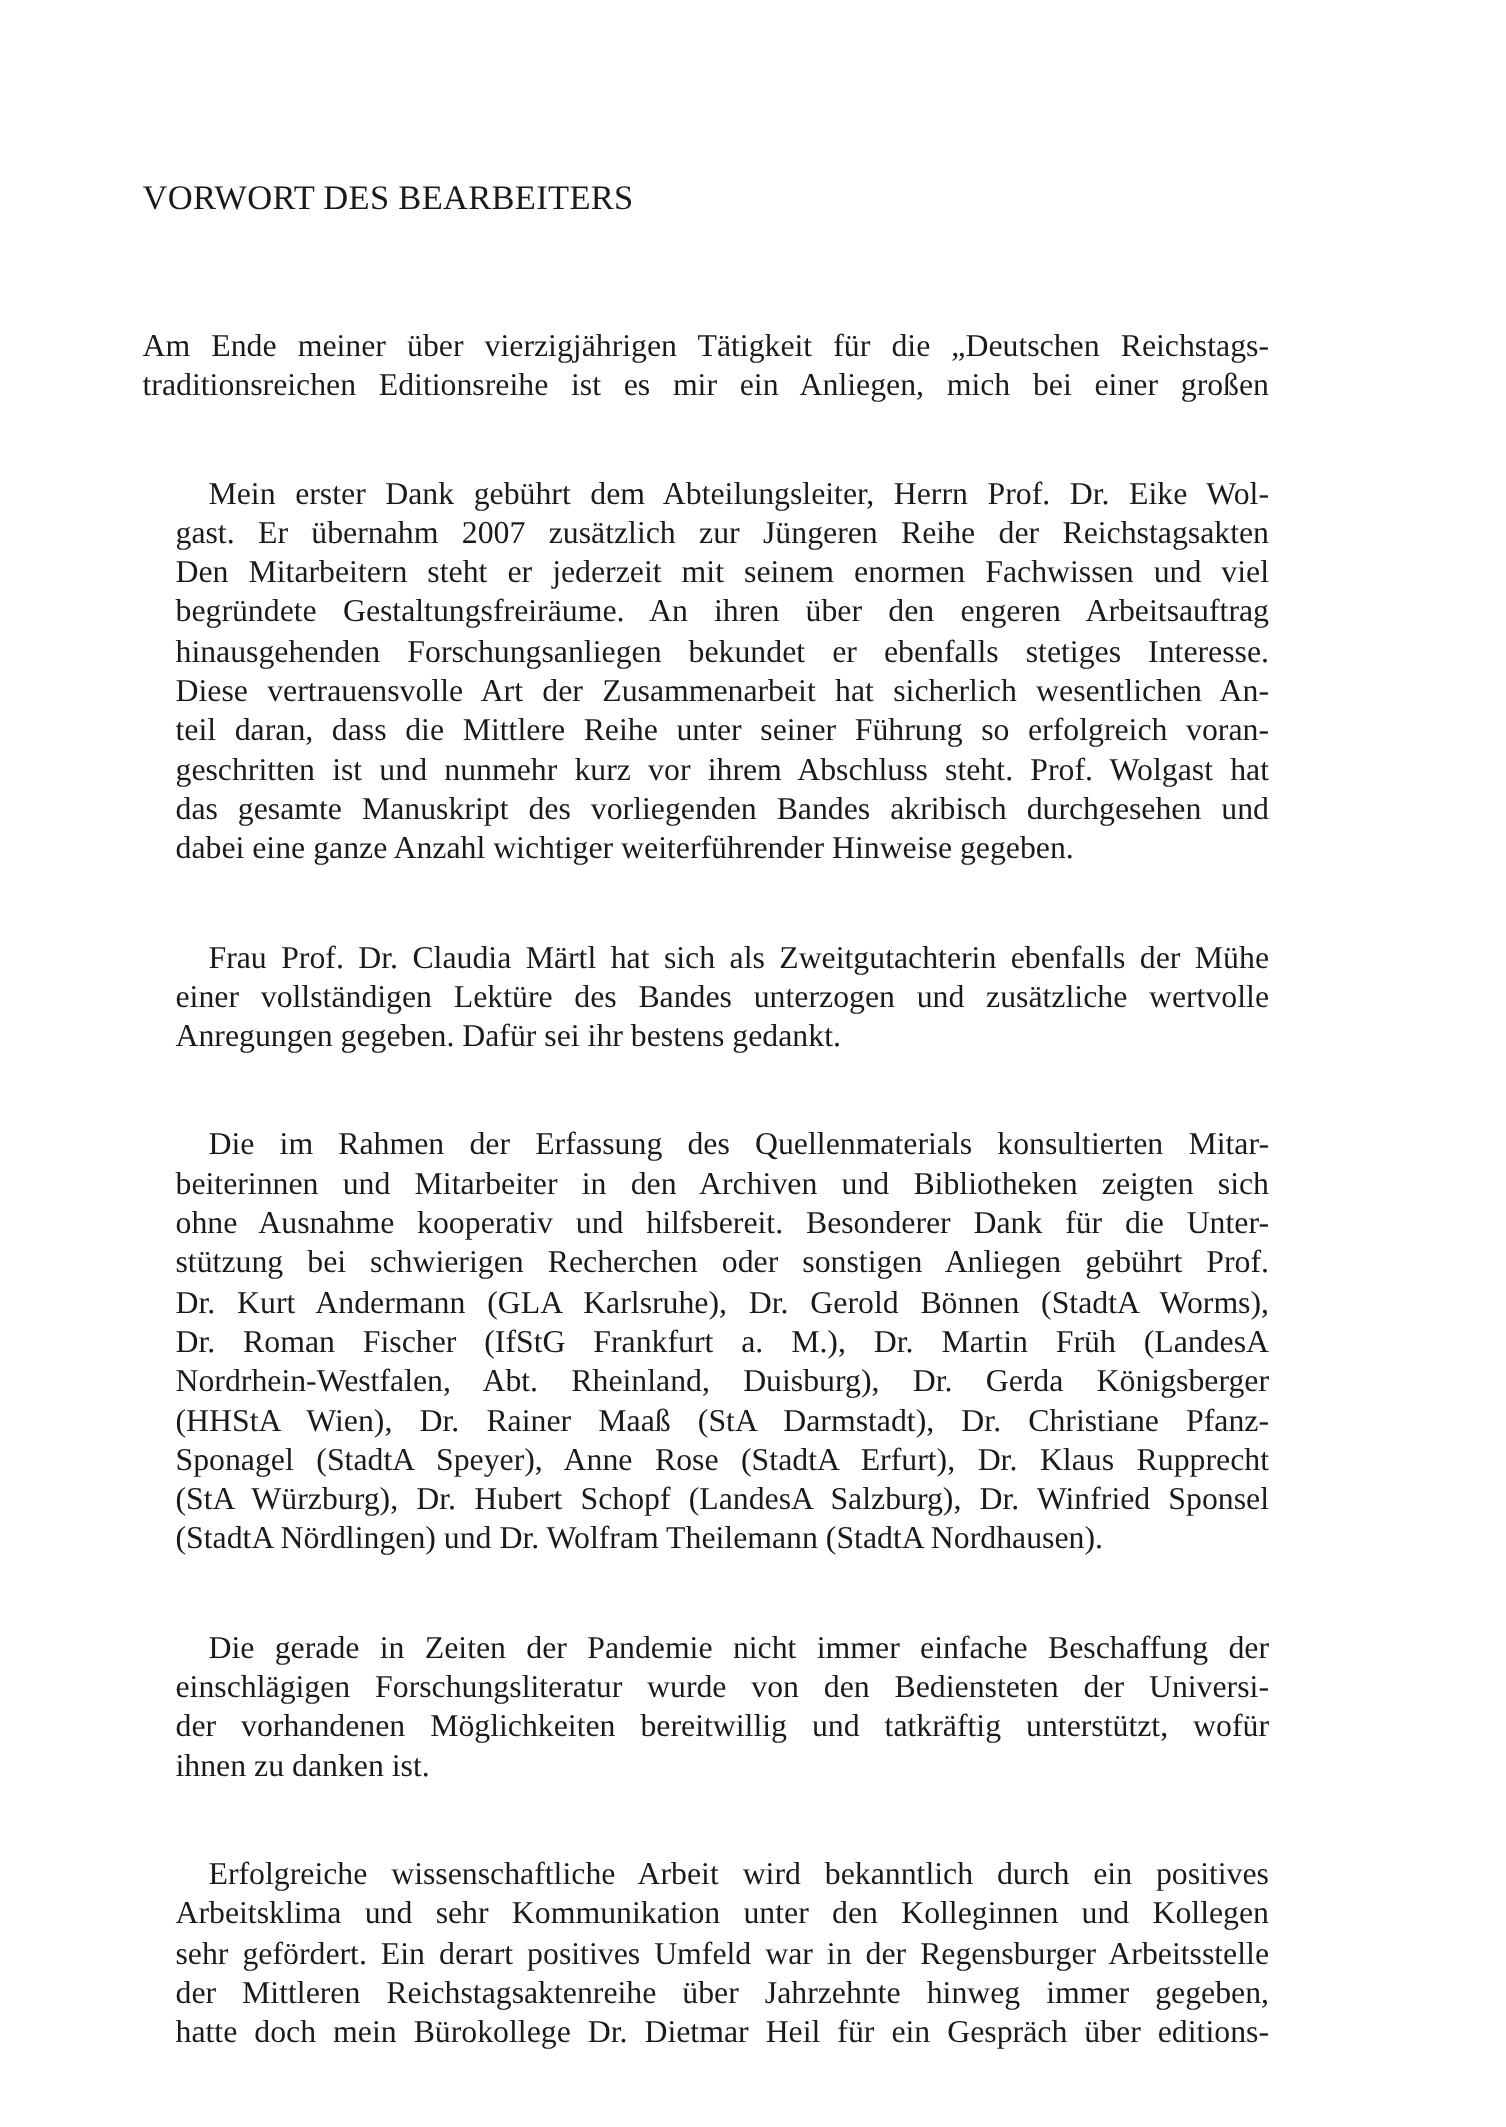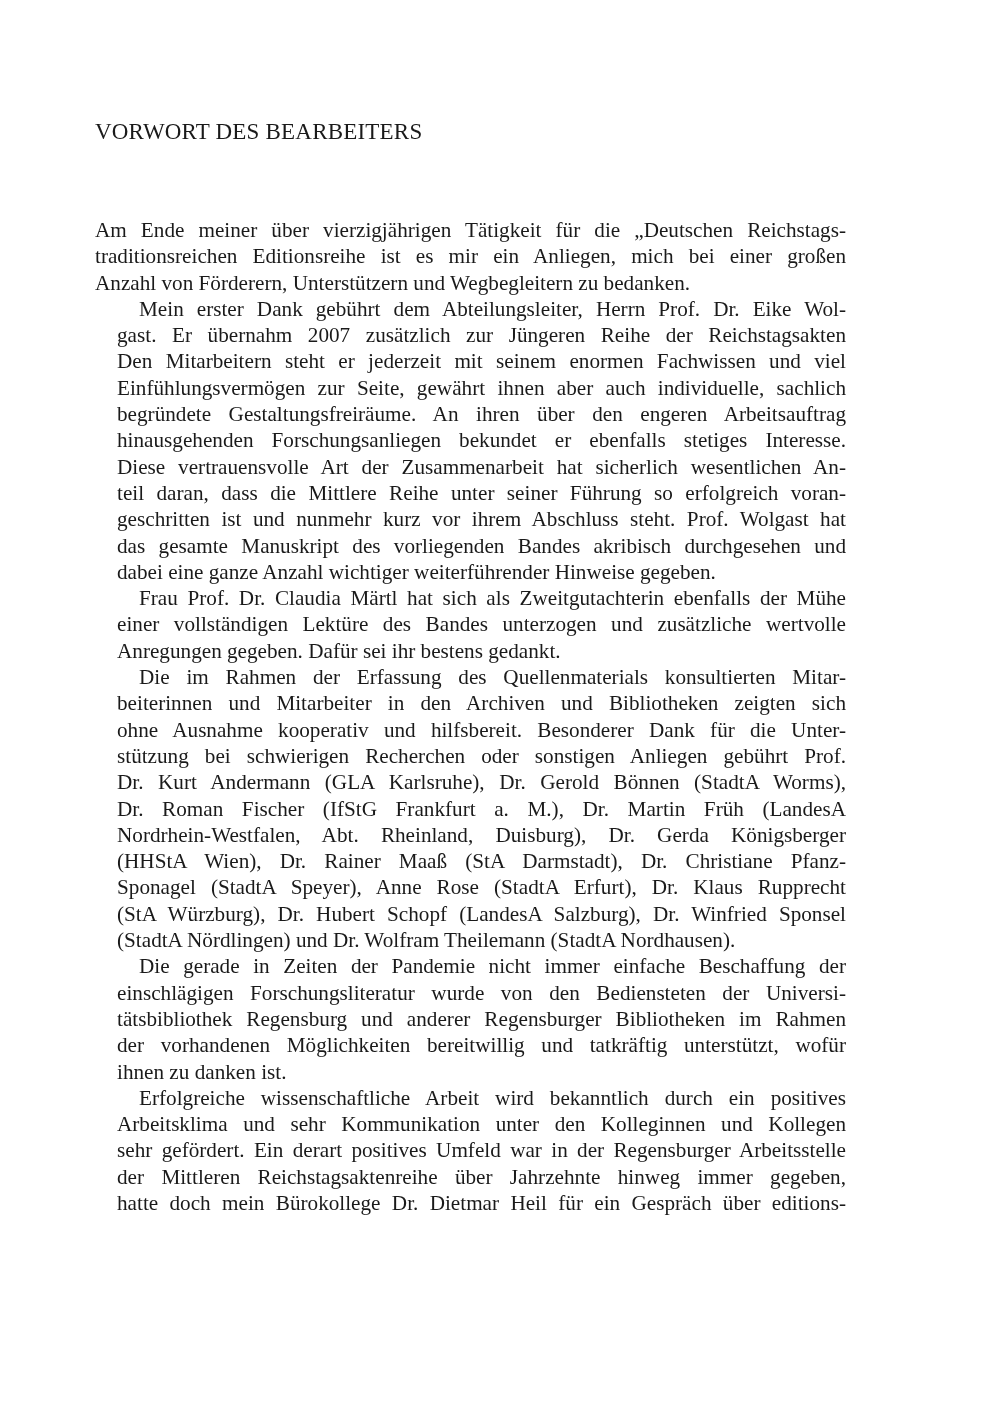--- a/index.html
+++ b/index.html
@@ -58,41 +58,40 @@
       text-align-last: justify;
       white-space: nowrap;
       height: 26.3px;
       overflow: visible;
     }
     .line.last {
       text-align-last: left;
     }
     .line.indent {
       padding-left: 22px;
+      margin-top: 46px;
     }
   </style>
 </head>
 <body>
 
 <div class="page">
   <h1 class="title">VORWORT DES BEARBEITERS</h1>
 
   <div class="body-text">
 
     <div class="para first">
       <span class="line">Am Ende meiner über vierzigjährigen Tätigkeit für die „Deutschen Reichstags-</span>
       <span class="line">traditionsreichen Editionsreihe ist es mir ein Anliegen, mich bei einer großen</span>
-      <span class="line last">Anzahl von Förderern, Unterstützern und Wegbegleitern zu bedanken.</span>
     </div>
 
     <div class="para">
       <span class="line indent">Mein erster Dank gebührt dem Abteilungsleiter, Herrn Prof. Dr. Eike Wol-</span>
       <span class="line">gast. Er übernahm 2007 zusätzlich zur Jüngeren Reihe der Reichstagsakten</span>
       <span class="line">Den Mitarbeitern steht er jederzeit mit seinem enormen Fachwissen und viel</span>
-      <span class="line">Einfühlungsvermögen zur Seite, gewährt ihnen aber auch individuelle, sachlich</span>
       <span class="line">begründete Gestaltungsfreiräume. An ihren über den engeren Arbeitsauftrag</span>
       <span class="line">hinausgehenden Forschungsanliegen bekundet er ebenfalls stetiges Interesse.</span>
       <span class="line">Diese vertrauensvolle Art der Zusammenarbeit hat sicherlich wesentlichen An-</span>
       <span class="line">teil daran, dass die Mittlere Reihe unter seiner Führung so erfolgreich voran-</span>
       <span class="line">geschritten ist und nunmehr kurz vor ihrem Abschluss steht. Prof. Wolgast hat</span>
       <span class="line">das gesamte Manuskript des vorliegenden Bandes akribisch durchgesehen und</span>
       <span class="line last">dabei eine ganze Anzahl wichtiger weiterführender Hinweise gegeben.</span>
     </div>
 
     <div class="para">
@@ -111,21 +110,20 @@
       <span class="line">Nordrhein-Westfalen, Abt. Rheinland, Duisburg), Dr. Gerda Königsberger</span>
       <span class="line">(HHStA Wien), Dr. Rainer Maaß (StA Darmstadt), Dr. Christiane Pfanz-</span>
       <span class="line">Sponagel (StadtA Speyer), Anne Rose (StadtA Erfurt), Dr. Klaus Rupprecht</span>
       <span class="line">(StA Würzburg), Dr. Hubert Schopf (LandesA Salzburg), Dr. Winfried Sponsel</span>
       <span class="line last">(StadtA Nördlingen) und Dr. Wolfram Theilemann (StadtA Nordhausen).</span>
     </div>
 
     <div class="para">
       <span class="line indent">Die gerade in Zeiten der Pandemie nicht immer einfache Beschaffung der</span>
       <span class="line">einschlägigen Forschungsliteratur wurde von den Bediensteten der Universi-</span>
-      <span class="line">tätsbibliothek Regensburg und anderer Regensburger Bibliotheken im Rahmen</span>
       <span class="line">der vorhandenen Möglichkeiten bereitwillig und tatkräftig unterstützt, wofür</span>
       <span class="line last">ihnen zu danken ist.</span>
     </div>
 
     <div class="para">
       <span class="line indent">Erfolgreiche wissenschaftliche Arbeit wird bekanntlich durch ein positives</span>
       <span class="line">Arbeitsklima und sehr Kommunikation unter den Kolleginnen und Kollegen</span>
       <span class="line">sehr gefördert. Ein derart positives Umfeld war in der Regensburger Arbeitsstelle</span>
       <span class="line">der Mittleren Reichstagsaktenreihe über Jahrzehnte hinweg immer gegeben,</span>
       <span class="line">hatte doch mein Bürokollege Dr. Dietmar Heil für ein Gespräch über editions-</span>

